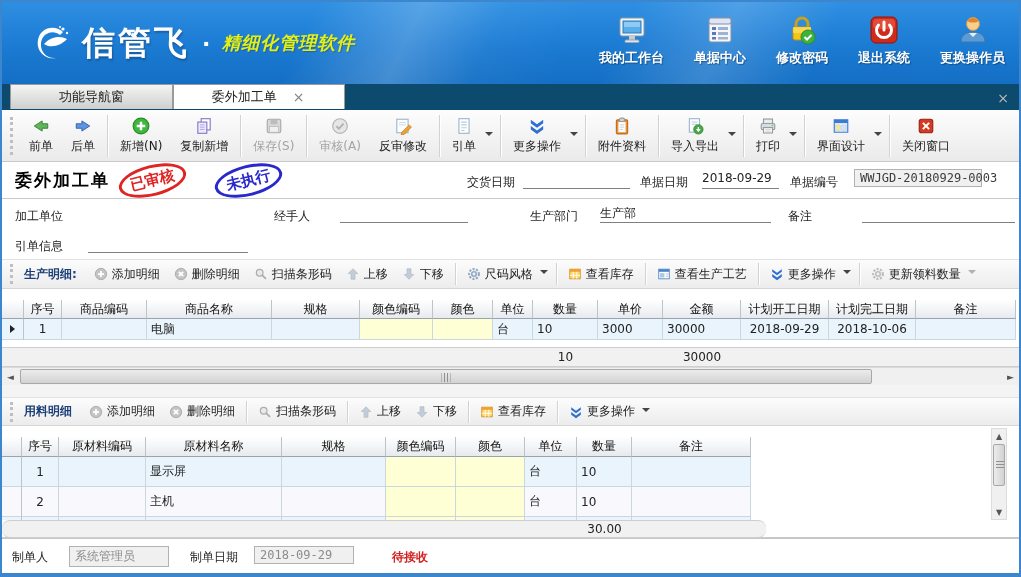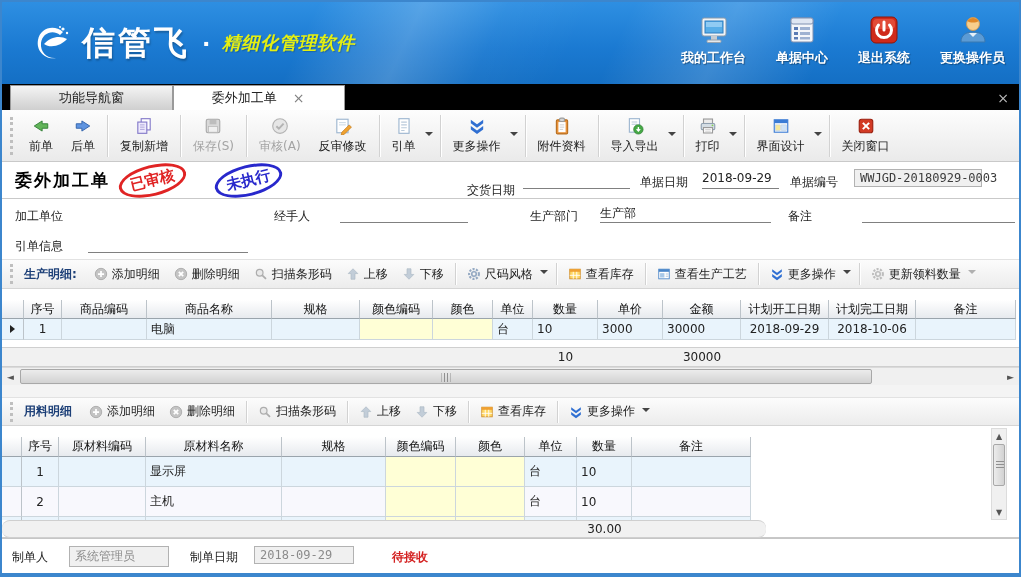--- a/index.html
+++ b/index.html
@@ -18,21 +18,21 @@
   .brand { display:flex; align-items:center; gap:10px; }
   .brand-name { color:#fff; font-size:33px; font-weight:bold; letter-spacing:3px; text-shadow:1px 2px 2px rgba(0,0,0,.25); }
   .brand-sep { color:#fff; font-size:22px; font-weight:bold; margin:0 2px; }
   .brand-sub { color:#e4ef12; font-size:18px; font-weight:bold; font-style:italic; letter-spacing:1px; text-shadow:1px 1px 1px rgba(0,0,0,.2); }
   .quick { display:flex; align-items:flex-end; gap:30px; padding-bottom:6px; }
   .quick-item { display:flex; flex-direction:column; align-items:center; gap:3px; cursor:pointer; }
   .quick-item .qlabel { color:#fff; font-weight:bold; font-size:13px; text-shadow:1px 1px 1px rgba(0,0,0,.35); white-space:nowrap; }
   .quick-item svg { width:32px; height:32px; }
 
   
-  .tabbar { height:26px; flex:0 0 26px; background:#000000; display:flex; align-items:center; padding-left:8px; position:relative; }
+  .tabbar { height:26px; flex:0 0 26px; background:#0c4a6e; display:flex; align-items:flex-start; padding-left:8px; position:relative; }
   .tab { height:25px; display:flex; align-items:center; justify-content:center; gap:14px; cursor:pointer; font-size:13px; }
   .tab-inactive { width:163px; background:linear-gradient(#f4f4f4,#cfcfcf); border:1px solid #9a9a9a; border-bottom:none; }
   .tab-active { width:172px; background:#fff; border:1px solid #9a9a9a; border-bottom:none; }
   .tab-close { color:#808080; font-size:14px; line-height:1; padding:0 2px; cursor:pointer; }
   .tabbar-x { position:absolute; right:10px; bottom:4px; color:#b9b9b9; font-size:14px; cursor:pointer; }
 
   
   .toolbar { height:52px; flex:0 0 52px; background:linear-gradient(#fdfdfd,#eaeaea); border-bottom:1px solid #c9c9c9; display:flex; align-items:center; padding:2px 4px 2px 6px; }
   .grip { width:4px; height:38px; border-left:3px dotted #bfbfbf; margin:0 6px 0 2px; }
   .grip.small { height:20px; }
@@ -144,20 +144,30 @@
             <rect x="14" y="13" width="10" height="3" fill="#9fb2d2"></rect>
             <rect x="8" y="18" width="4" height="3" fill="#5b7bb4"></rect>
             <rect x="14" y="18" width="10" height="3" fill="#9fb2d2"></rect>
             <rect x="8" y="23" width="4" height="2.5" fill="#5b7bb4"></rect>
             <rect x="14" y="23" width="10" height="2.5" fill="#9fb2d2"></rect>
           </svg>
         <span class="qlabel">单据中心</span>
       </div>
       <div class="quick-item">
         <svg viewBox="0 0 32 32">
+            <path d="M10 14v-4a6 6 0 0 1 12 0v4" fill="none" stroke="#c9a21a" stroke-width="3"></path>
+            <rect x="7" y="13" width="18" height="13" rx="2" fill="#f5c518" stroke="#b8921a"></rect>
+            <rect x="7" y="13" width="18" height="6" fill="#ffe066" opacity=".7"></rect>
+            <circle cx="22" cy="23" r="7" fill="#3cb43c" stroke="#2c8c2c"></circle>
+            <path d="M18.5 23l2.5 2.5 4.5-4.5" stroke="#fff" stroke-width="2" fill="none"></path>
+          </svg>
+        <span class="qlabel">修改密码</span>
+      </div>
+      <div class="quick-item">
+        <svg viewBox="0 0 32 32">
             <rect x="3" y="3" width="26" height="26" rx="5" fill="#cf2a1b" stroke="#8f1508"></rect>
             <rect x="5" y="5" width="22" height="10" rx="4" fill="#e85a45" opacity=".7"></rect>
             <path d="M16 8v8" stroke="#fff" stroke-width="3" stroke-linecap="round"></path>
             <path d="M10.5 11a7.5 7.5 0 1 0 11 0" fill="none" stroke="#fff" stroke-width="3" stroke-linecap="round"></path>
           </svg>
         <span class="qlabel">退出系统</span>
       </div>
       <div class="quick-item">
         <svg viewBox="0 0 32 32">
             <circle cx="16" cy="10" r="6.5" fill="#f7ce8c" stroke="#c89858"></circle>
@@ -201,20 +211,31 @@
             </svg>
           </span>
           <span class="tb-label">后单</span>
         </div>
       </div>
       <div class="tb-sep"></div>
       <div class="tb-group">
         <div class="tb-item">
           <span class="tbicon">
             <svg viewBox="0 0 16 16">
+              <circle cx="8" cy="8" r="7" fill="#3db83d" stroke="#278a27"></circle>
+              <path d="M8 4.2v7.6M4.2 8h7.6" stroke="#fff" stroke-width="2.2"></path>
+            </svg>
+          </span>
+          <span class="tb-label">新增(N)</span>
+        </div>
+      </div>
+      <div class="tb-group">
+        <div class="tb-item">
+          <span class="tbicon">
+            <svg viewBox="0 0 16 16">
               <rect x="5.5" y="1.5" width="8" height="10" fill="#fff" stroke="#8379c9"></rect>
               <rect x="2.5" y="4.5" width="8" height="10" fill="#eeeafc" stroke="#8379c9"></rect>
               <path d="M4.5 7h4M4.5 9h4M4.5 11h4" stroke="#a89fd8" stroke-width=".8"></path>
             </svg>
           </span>
           <span class="tb-label">复制新增</span>
         </div>
       </div>
       <div class="tb-sep"></div>
       <div class="tb-group">
@@ -351,21 +372,21 @@
           <span class="tb-label">关闭窗口</span>
         </div>
       </div>
     </div>
 
   <div class="formhead">
     <span class="fh form-title" style="left:13px;top:7px;">委外加工单</span>
     <span class="fh stamp stamp-red" style="left:116px;top:3px;">已审核</span>
     <span class="fh stamp stamp-blue" style="left:212px;top:3px;">未执行</span>
 
-    <span class="fh flabel" style="left:465px;top:20px;">交货日期</span>
+    <span class="fh flabel" style="left:465px;top:12px;">交货日期</span>
     <span class="fh ufield" style="left:521px;top:9px;width:107px;"></span>
     <span class="fh flabel" style="left:638px;top:12px;">单据日期</span>
     <span class="fh ufield" style="left:700px;top:9px;width:77px;">2018-09-29</span>
     <span class="fh flabel" style="left:788px;top:12px;">单据编号</span>
     <span class="fh ro-box" style="left:852px;top:7px;width:128px;">WWJGD-20180929-0003</span>
 
     <div class="sep-line"></div>
 
     <span class="fh flabel" style="left:13px;top:46px;">加工单位</span>
     <span class="fh flabel" style="left:272px;top:46px;">经手人</span>

